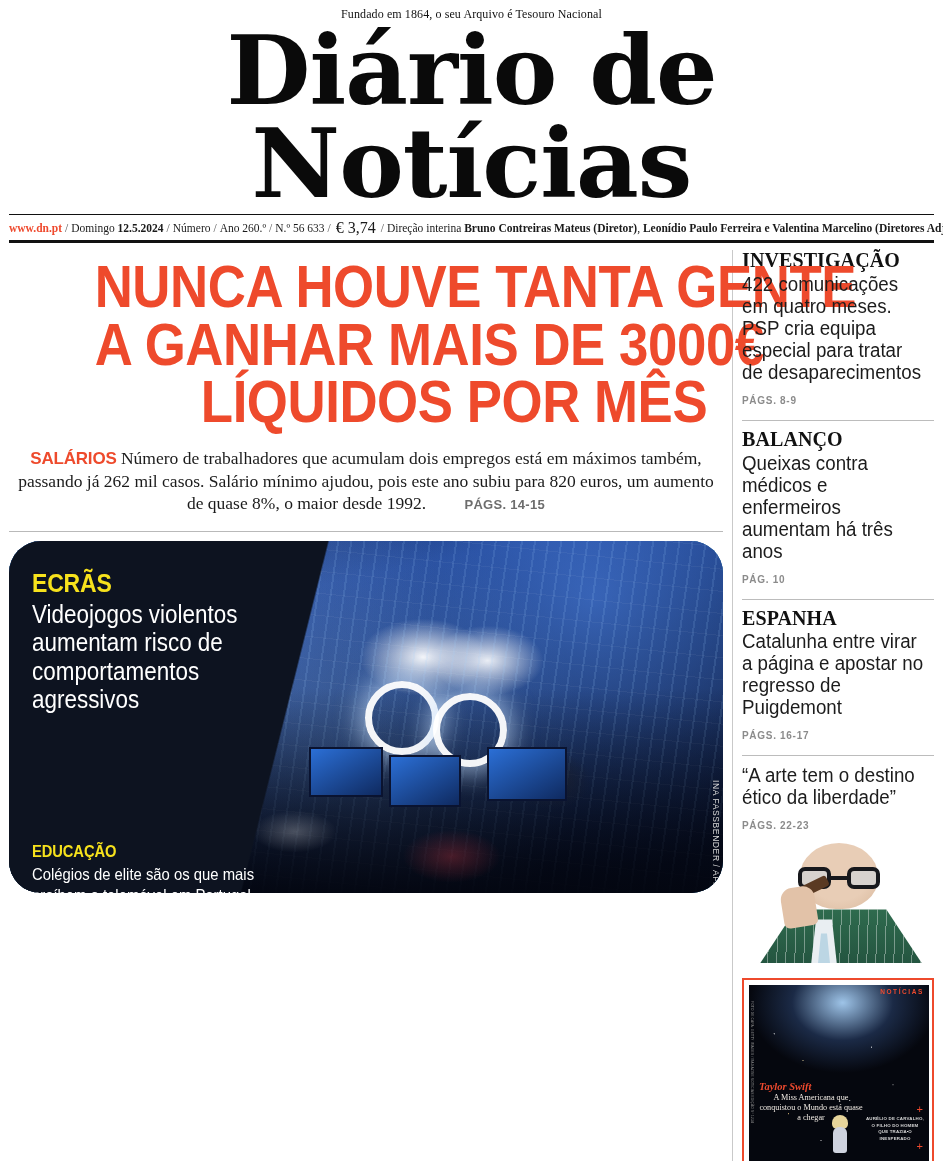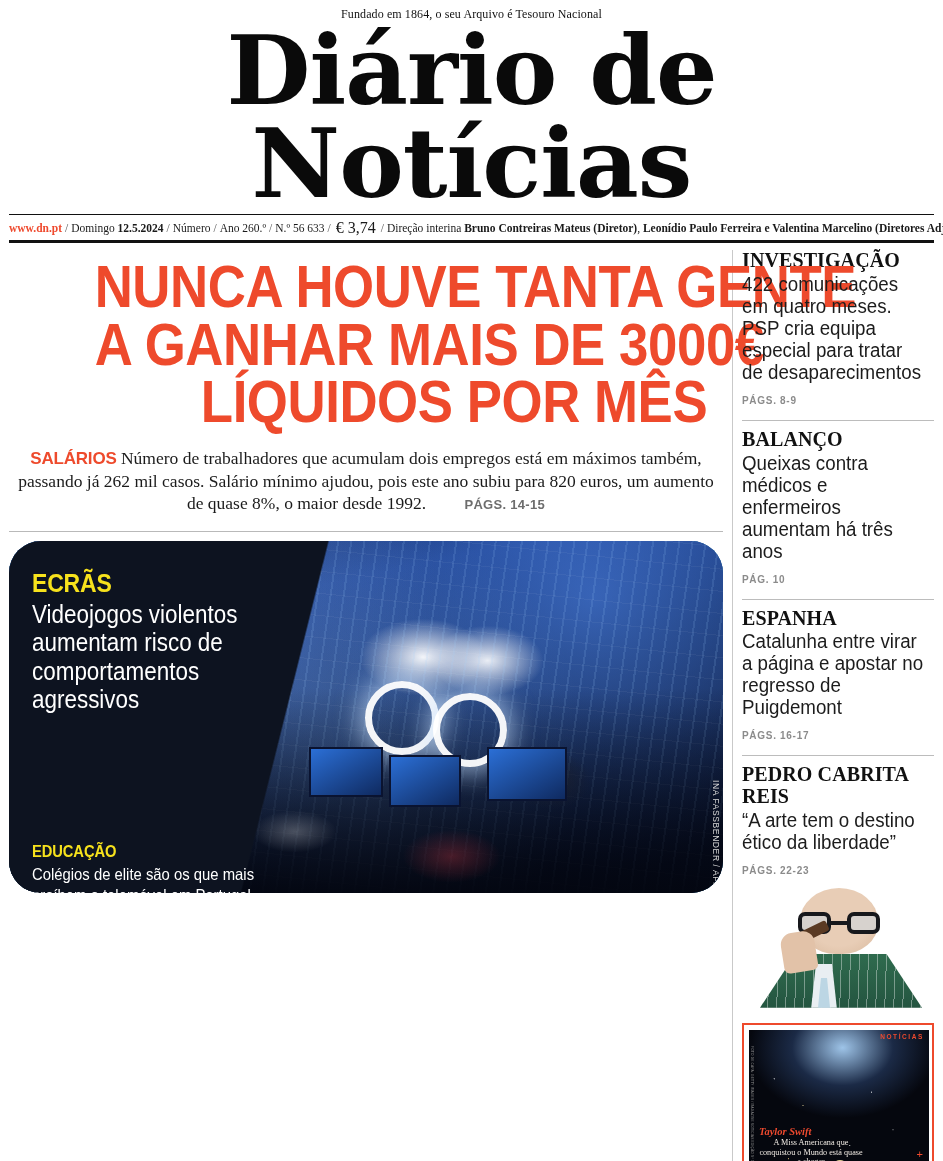--- a/index.html
+++ b/index.html
@@ -324,21 +324,20 @@
       <div class="side-rule"></div>
 
       <div class="side-item">
         <div class="side-kicker">ESPANHA</div>
         <div class="side-head">Catalunha entre virar a página e apostar no regresso de Puigdemont</div>
         <div class="side-pgs">PÁGS. 16-17</div>
       </div>
       <div class="side-rule"></div>
 
       <div class="side-item">
-        <div class="side-kicker">PEDRO CABRITA REIS</div>
         <div class="side-head">“A arte tem o destino ético da liberdade”</div>
         <div class="side-pgs">PÁGS. 22-23</div>
         <div class="portrait">
           <div class="pr-body"></div>
           <div class="pr-shirt"></div>
           <div class="pr-tie"></div>
           <div class="pr-head"></div>
           <div class="pr-glass">
               <i></i>
               <b></b>

